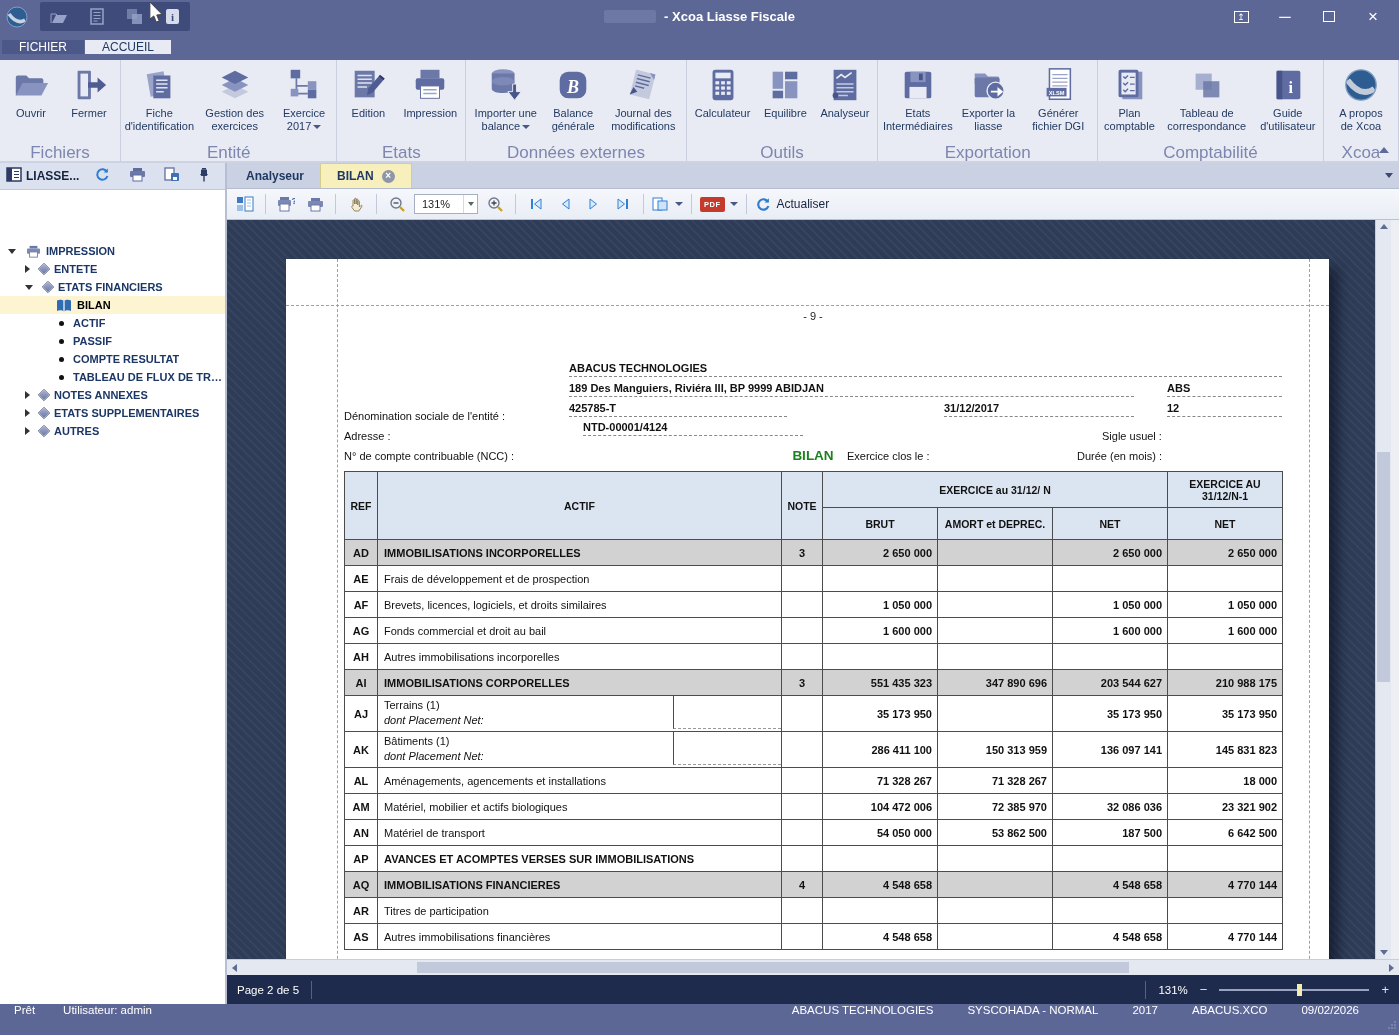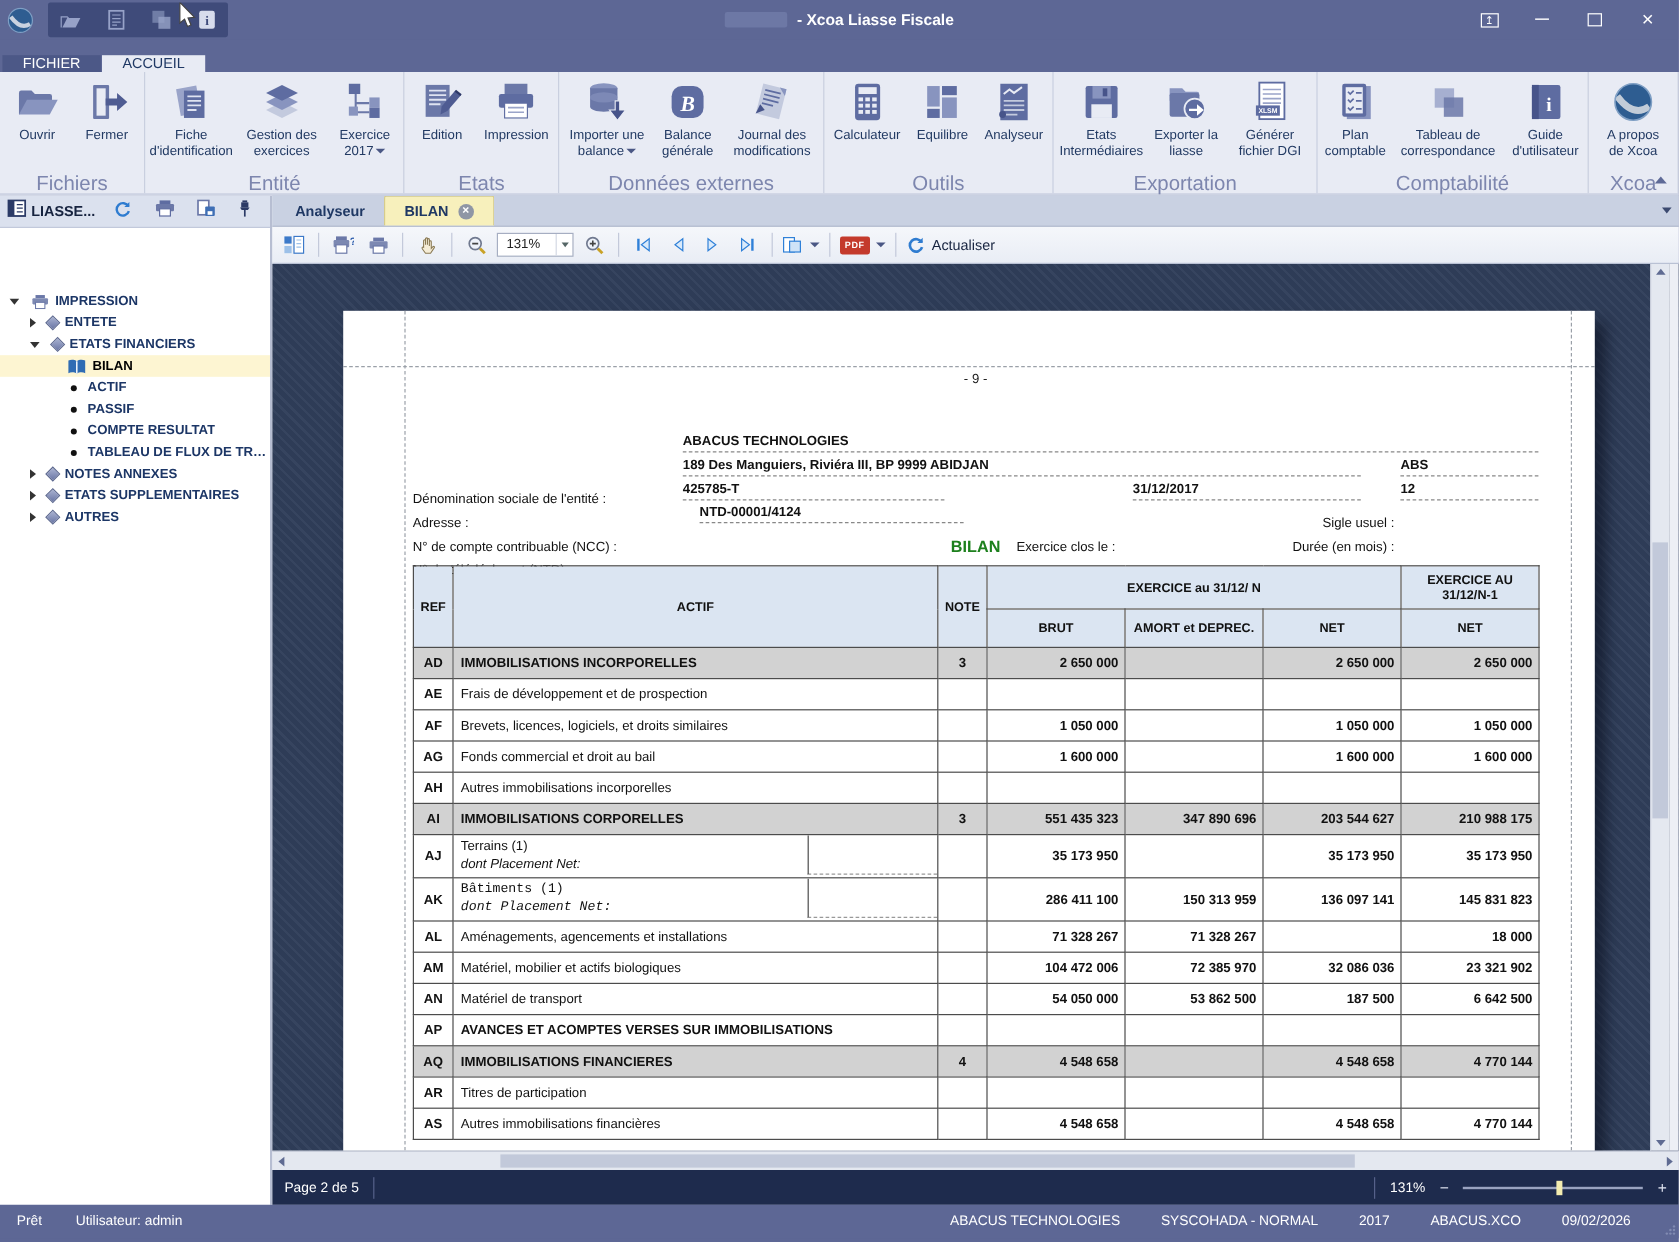--- a/index.html
+++ b/index.html
@@ -15,21 +15,21 @@
   .win-title{position:absolute;left:0;right:0;top:0;height:33px;display:flex;justify-content:center;align-items:center;gap:8px;font-weight:bold;font-size:13px;pointer-events:none;}
   .redacted{width:52px;height:13px;background:#6d78a5;border-radius:2px;display:inline-block;}
   .winbtns{margin-left:auto;display:flex;gap:16px;margin-right:12px;align-items:center;}
   .winbtn{width:28px;height:20px;display:flex;align-items:center;justify-content:center;font-size:14px;color:#fff;}
   .btn-min{font-size:16px;line-height:10px;}
   .btn-max{width:12px;height:11px;border:1.5px solid #fff;}
   .btn-close{font-size:17px;}
   .btn-panel{width:15px;height:12px;border:1.5px solid #fff;position:relative;display:flex;align-items:center;justify-content:center;font-size:9px;}
 
   
-  .ribbontabs{height:27px;background:#5d6795;display:flex;align-items:flex-end;padding-left:2px;}
+  .ribbontabs{height:27px;background:#5d6795;display:flex;align-items:center;padding-left:2px;}
   .rtab{padding:0 17px;display:flex;align-items:center;font-size:12px;color:#fff;background:#4c5887;margin-right:1px;}
   .rtab.active{background:#e8ebf4;color:#1f3864;}
 
   
   .ribbon{height:103px;background:#e8ebf4;display:flex;border-bottom:2px solid #cdd3e3;position:relative;}
   .rgroup{display:flex;flex-direction:column;border-right:1px solid #c9cfdf;padding:1px 3px 0;}
   .rgroup-btns{flex:1;display:flex;align-items:flex-start;justify-content:center;gap:2px;padding-top:2px;}
   .rbtn{display:flex;flex-direction:column;align-items:center;padding:3px 5px 0;border-radius:3px;max-width:102px;min-width:56px;}
   .ricon{width:38px;height:38px;}
   .ricon svg{width:38px;height:38px;display:block;}
@@ -115,21 +115,21 @@
 
   
   .bottombar{height:29px;background:#1e2b4d;display:flex;align-items:center;color:#fff;font-size:11.5px;padding:0 10px;gap:12px;}
   .bb-sep{width:1px;height:18px;background:#56618a;}
   .bb-right{margin-left:auto;display:flex;align-items:center;gap:12px;}
   .bb-slider{width:150px;height:2px;background:#9aa3c0;position:relative;}
   .bb-thumb{position:absolute;left:52%;top:-5px;width:5px;height:12px;background:#f3ecb0;}
   .bb-sign{font-size:13px;color:#dfe3f0;}
 
   
-  .statusbar{height:28px;background:#5d6795;display:flex;align-items:center;color:#fff;font-size:11.5px;padding:0 14px;position:relative;gap:36px;}
+  .statusbar{height:28px;background:#5d6795;display:flex;align-items:flex-start;color:#fff;font-size:11.5px;padding:0 14px;position:relative;gap:36px;}
   .sb-left{display:flex;gap:28px;}
   .sb-right{margin-left:auto;display:flex;gap:34px;margin-right:26px;}
   .grip{position:absolute;right:2px;bottom:2px;opacity:.6;}
 </style>
 </head>
 <body>
 
 <div class="titlebar">
   <div class="app-logo">
     <svg width="22" height="22" viewBox="0 0 22 22">
@@ -806,21 +806,21 @@
                   </div>
                 </td>
                 <td class="note"></td>
                 <td class="num">35 173 950</td>
                 <td class="num"></td>
                 <td class="num">35 173 950</td>
                 <td class="num">35 173 950</td>
               </tr>
               <tr class="split">
                 <td class="ref">AK</td>
-                <td class="lbl" style="height: 36px; font-family: Liberation Mono, monospace;">
+                <td class="lbl" style="height: 36px;">
                   <div class="split-wrap">
                     <div class="split-text">
                       <div>Bâtiments (1)</div>
                       <div class="sub">dont Placement Net:</div>
                     </div>
                     <div class="split-box"></div>
                   </div>
                 </td>
                 <td class="note"></td>
                 <td class="num">286 411 100</td>

